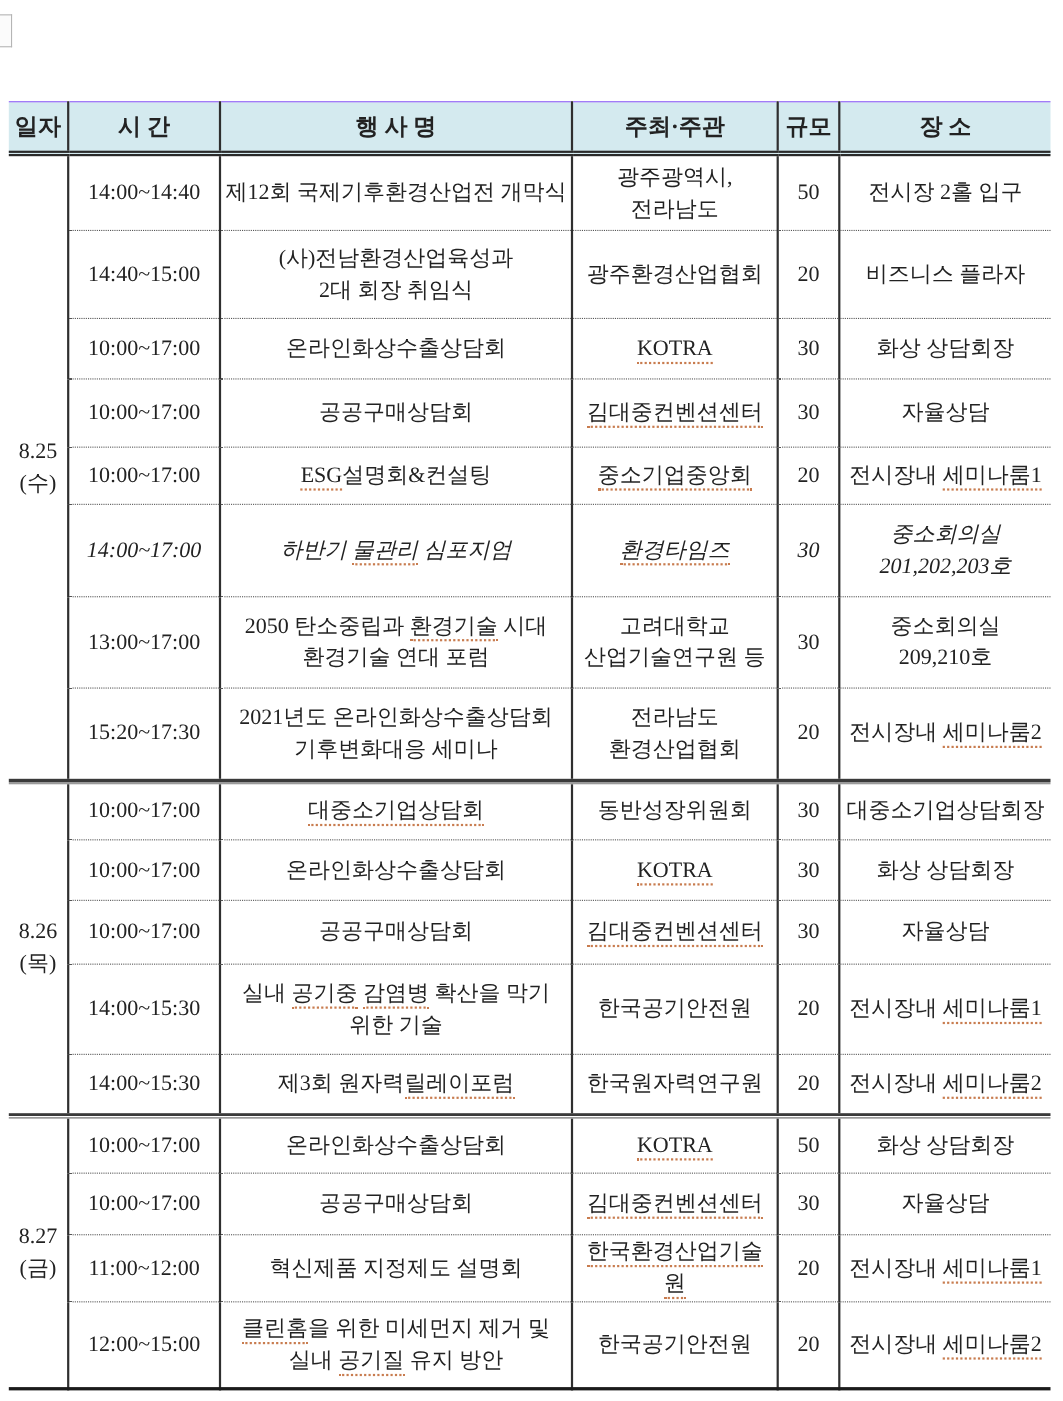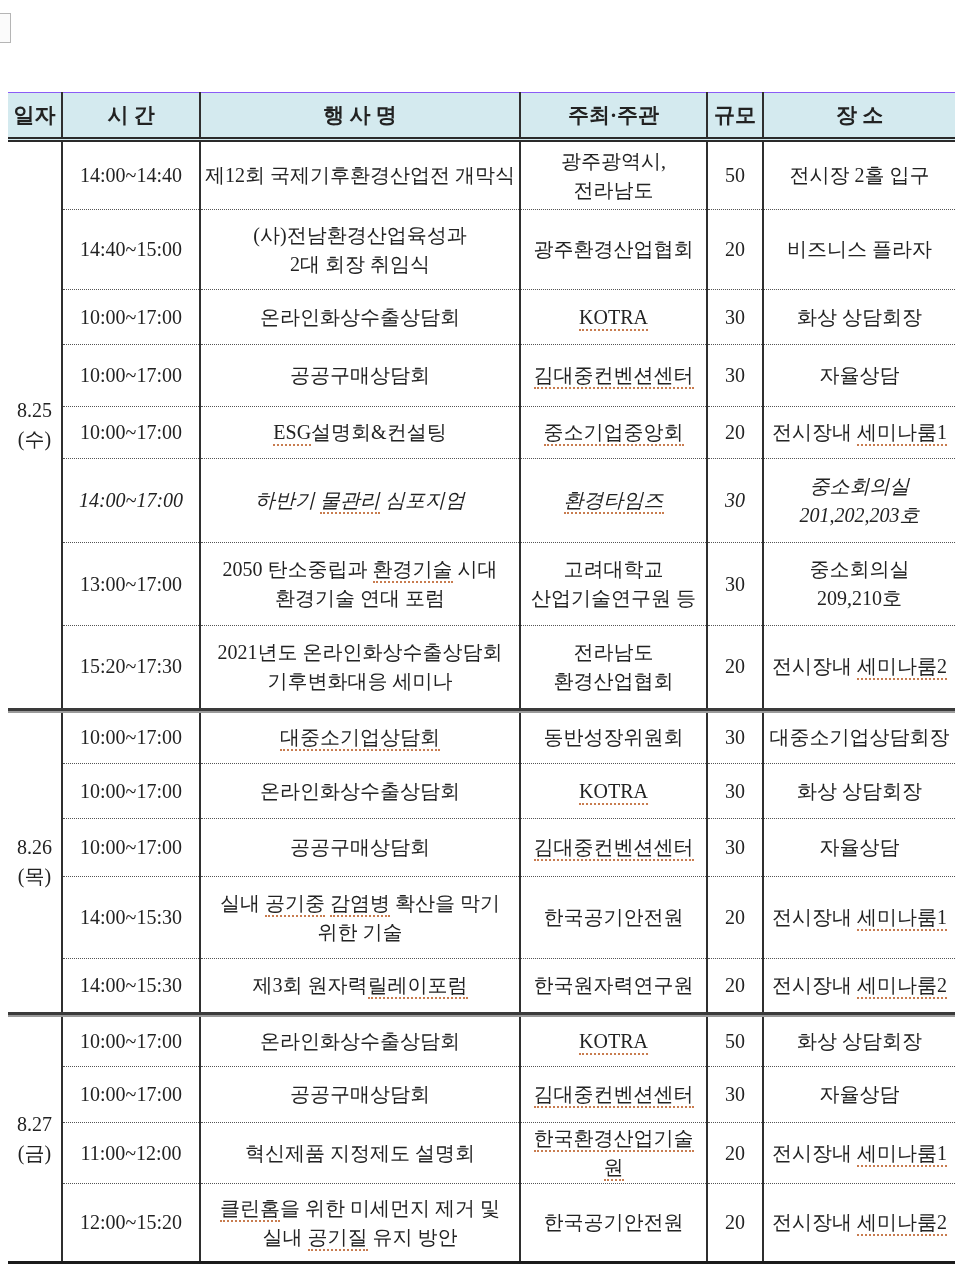--- a/index.html
+++ b/index.html
@@ -221,21 +221,21 @@
           <td class="c-venue">자율상담</td>
         </tr>
         <tr class="dotted" style="height: 56px;">
           <td class="c-time">11:00~12:00</td>
           <td class="c-event">혁신제품 지정제도 설명회</td>
           <td class="c-host"><span class="sp">한국환경산업기술원</span></td>
           <td class="c-size">20</td>
           <td class="c-venue"><span>전시장내 </span><span class="sp">세미나룸1</span></td>
         </tr>
         <tr class="dotted" style="height: 79px;">
-          <td class="c-time">12:00~15:20</td>
+          <td class="c-time">12:00~15:00</td>
           <td class="c-event"><span class="sp">클린홈</span><span>을 위한 미세먼지 제거 및
 실내 </span><span class="sp">공기질</span><span> 유지 방안</span></td>
           <td class="c-host">한국공기안전원</td>
           <td class="c-size">20</td>
           <td class="c-venue"><span>전시장내 </span><span class="sp">세미나룸2</span></td>
         </tr>
       </tbody>
   </table>
 </div>
 

